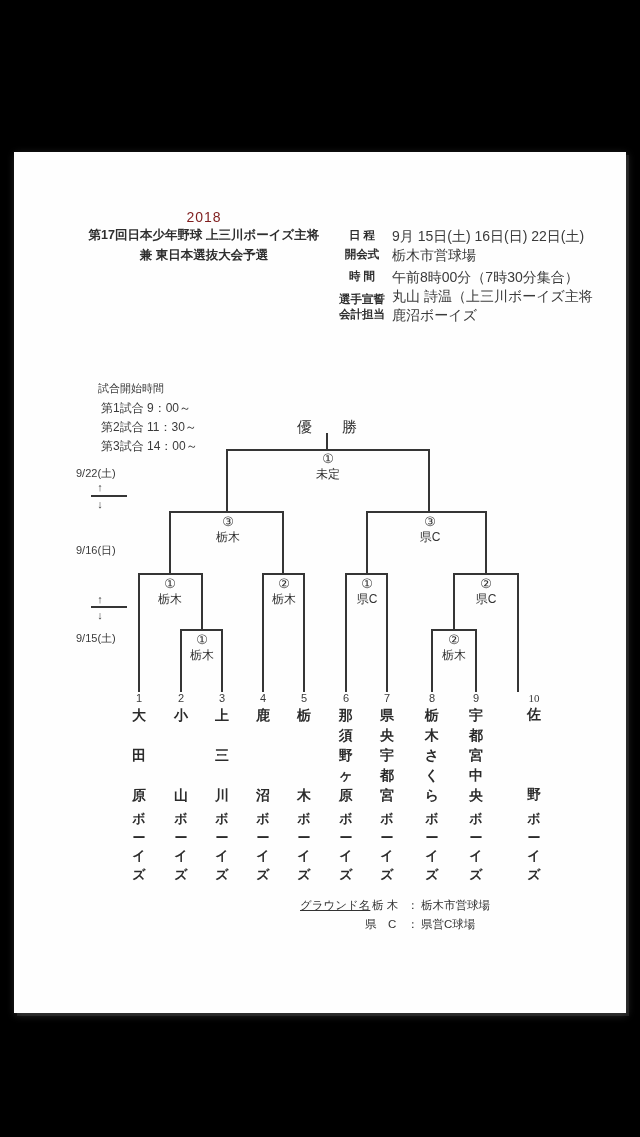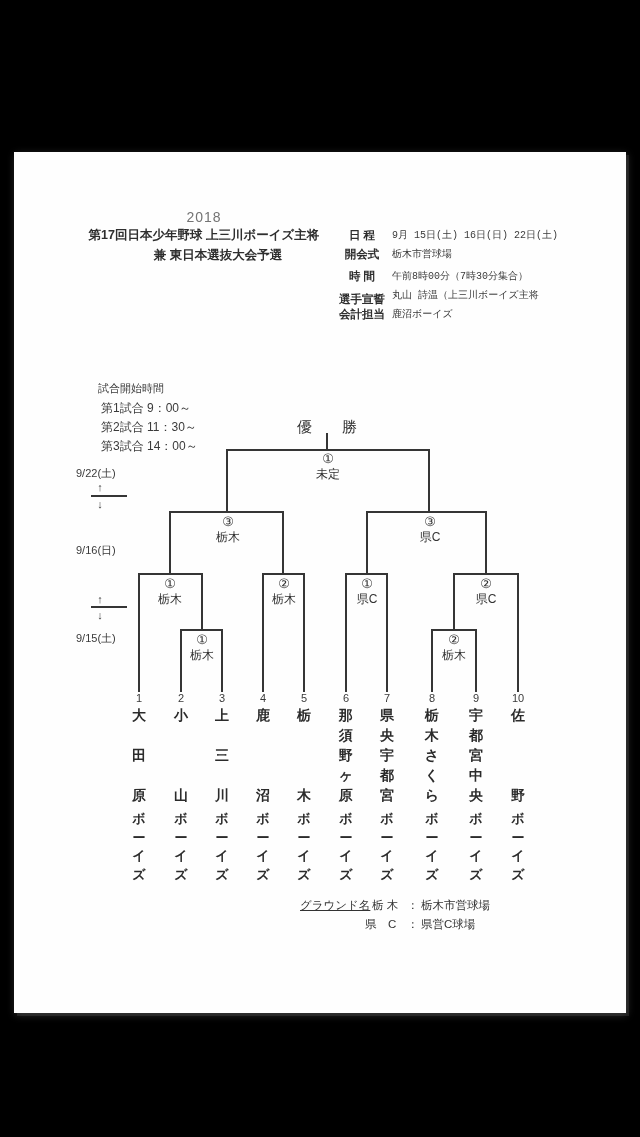--- a/index.html
+++ b/index.html
@@ -8,25 +8,25 @@
     font-family:"Liberation Sans", sans-serif; overflow:hidden;
   }
   .page {
     position:absolute; left:14px; top:152px; width:612px; height:861px;
     background:#fefefe; color:#333;
     box-shadow:3px 3px 0 #7a7a7a33, 1px 2px 8px #88888855;
   }
   .abs { position:absolute; white-space:nowrap; }
   .ctr { transform:translateX(-50%); text-align:center; }
 
-  .year { font-size:14px; color:#737373; letter-spacing:1px; }
+  .year { font-size:14px; color:#7f1d1d; letter-spacing:1px; }
   .title { font-size:12.5px; font-weight:bold; color:#2e2e2e; }
 
   .info-label { width:54px; text-align:center; font-weight:bold; font-size:11.5px; color:#2e2e2e; }
-  .info-value { font-size:10px; color:#3a3a3a;font-family:Liberation Mono, monospace; }
+  .info-value { font-size:14px; color:#3a3a3a; }
 
   .kumiawase {
     left:279px; top:210px; width:84px; height:33px;
     border:2px solid #222; font-size:19px; font-weight:bold; color:#1e1e1e;
     line-height:33px; text-align:center; letter-spacing:2px;
   }
 
   .sched { font-size:12px; color:#3a3a3a; }
   .sched-head { font-size:11px; color:#3a3a3a; }
 
@@ -53,21 +53,21 @@
   .foot { font-size:11.5px; color:#333; }
 </style>
 </head>
 <body>
 
 <div class="stage">
   <div class="page">
 
     <div class="abs ctr year" style="left:190px; top:57px;">2018</div>
     <div class="abs ctr title" style="left:190px; top:75px;">第17回日本少年野球 上三川ボーイズ主将</div>
-    <div class="abs ctr title" style="left:204px; top:95px;">兼 東日本選抜大会予選</div>
+    <div class="abs ctr title" style="left:190px; top:95px;">兼 東日本選抜大会予選</div>
 
     <div class="abs info-label" style="left:321px; top:76px;">日 程</div>
     <div class="abs info-value" style="left:378px; top:76px;">9月 15日(土) 16日(日) 22日(土)</div>
     <div class="abs info-label" style="left:321px; top:95px;">開会式</div>
     <div class="abs info-value" style="left:378px; top:95px;">栃木市営球場</div>
     <div class="abs info-label" style="left:321px; top:117px;text-align:center;">時 間</div>
     <div class="abs info-value" style="left:378px; top:117px;">午前8時00分（7時30分集合）</div>
     <div class="abs info-label" style="left:321px; top:140px;">選手宣誓</div>
     <div class="abs info-value" style="left:378px; top:136px;">丸山 詩温（上三川ボーイズ主将</div>
     <div class="abs info-label" style="left:321px; top:155px;">会計担当</div>
@@ -282,21 +282,21 @@
           <span>中</span>
           <span>央</span>
         </div>
       <div class="suffix">
           <span>ボ</span>
           <span>ー</span>
           <span>イ</span>
           <span>ズ</span>
         </div>
     </div>
-    <div class="team" style="left:504px;">
+    <div class="team" style="left:520px;font-family:Liberation Serif, serif;">
       <div class="tnum">10</div>
       <div class="kanji">
           <span>佐</span>
           <span>野</span>
         </div>
       <div class="suffix">
           <span>ボ</span>
           <span>ー</span>
           <span>イ</span>
           <span>ズ</span>

